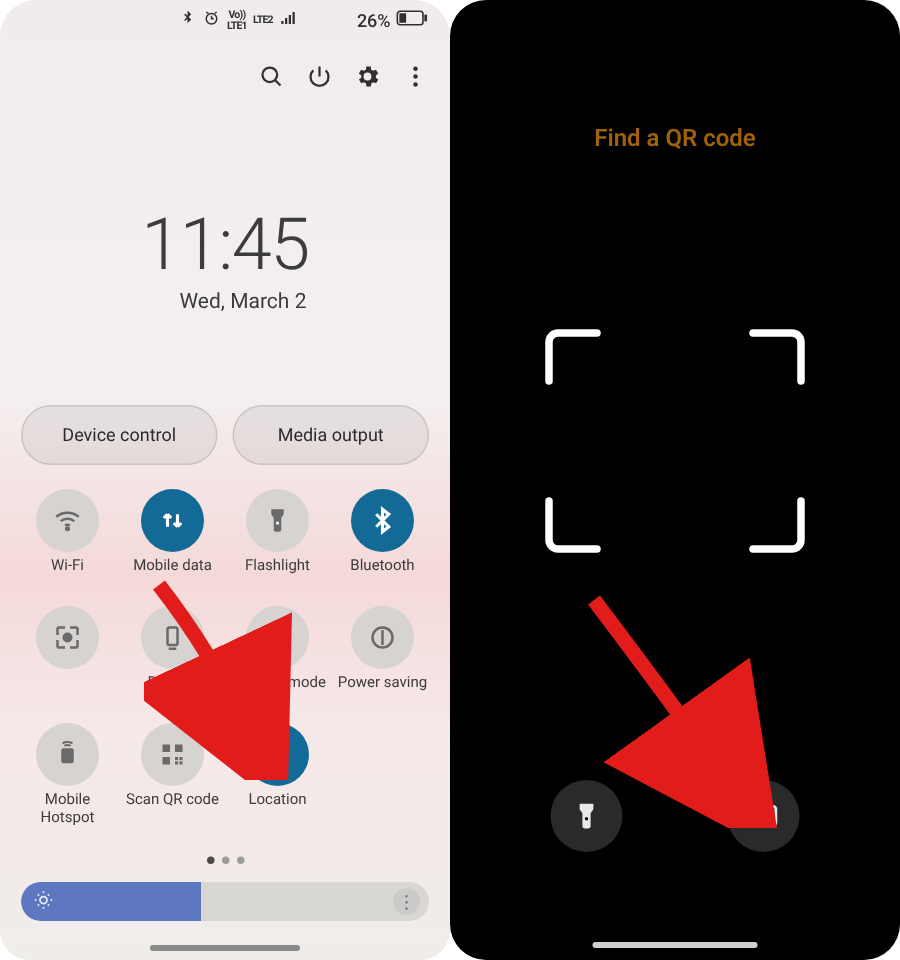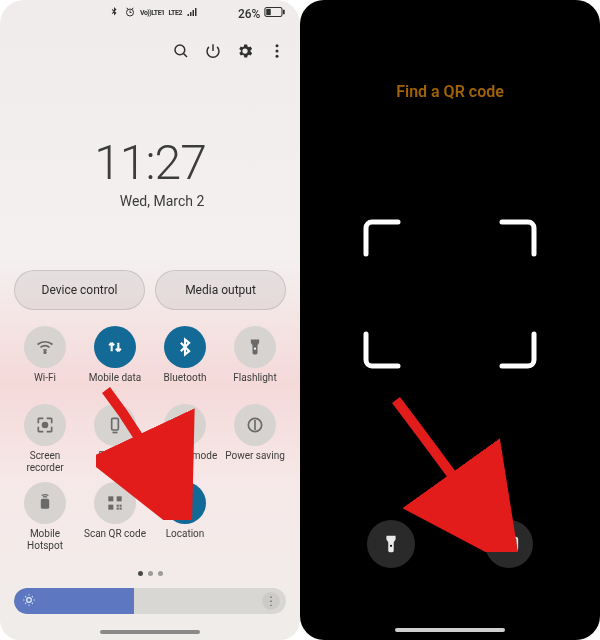--- a/index.html
+++ b/index.html
@@ -25,21 +25,21 @@
     top: 6px; right: 14px;
     display: flex;
     align-items: center;
     gap: 4px;
     font-size: 11px;
     color: #303030;
   }
   .statusbar svg, .statusbar .u { height: 12px; width: auto; }
   .statusbar .pct { font-size: 12px; font-weight: 500; margin-left: 36px; }
   .statusbar .tiny { font-size: 7px; line-height:7px; font-weight:700; letter-spacing:-0.5px;}
-  .statusbar .stack { display:flex; align-items:center; }
+  .statusbar .stack { display:flex; flex-direction:column; align-items:center; }
   .top-icons {
     position: absolute;
     top: 42px; right: 14px;
     display: flex;
     align-items: center;
     gap: 14px;
     color: #303030;
   }
   .top-icons svg { width: 18px; height: 18px; }
   .clock {
@@ -225,21 +225,21 @@
     <span>
       <svg viewBox="0 0 24 24" fill="currentColor">
           <circle cx="12" cy="5" r="2"></circle>
           <circle cx="12" cy="12" r="2"></circle>
           <circle cx="12" cy="19" r="2"></circle>
         </svg>
     </span>
   </div>
 
   <div class="clock">
-    <div class="time">11:27</div>
+    <div class="time">11:45</div>
     <div class="date">Wed, March 2</div>
   </div>
 
   <div class="pills">
     <div class="pill">Device control</div>
     <div class="pill">Media output</div>
   </div>
 
   <div class="tiles">
 
@@ -257,44 +257,43 @@
     <div class="tile">
       <div class="circle on">
         <svg viewBox="0 0 24 24" fill="none" stroke="currentColor" stroke-width="2.5">
             <path d="M8 17V7M8 7l-3 3M8 7l3 3"></path>
             <path d="M16 7v10M16 17l-3-3M16 17l3-3"></path>
           </svg>
       </div>
       <div class="tile-label">Mobile data</div>
     </div>
     <div class="tile">
+      <div class="circle off">
+        <svg viewBox="0 0 24 24" fill="currentColor">
+            <path d="M7 3h10v4l-2 3v9a2 2 0 0 1-2 2h-2a2 2 0 0 1-2-2v-9L7 7V3z"></path>
+            <circle cx="12" cy="14" r="1.3" fill="#fff"></circle>
+          </svg>
+      </div>
+      <div class="tile-label">Flashlight</div>
+    </div>
+    <div class="tile">
       <div class="circle on">
         <svg viewBox="0 0 24 24" fill="none" stroke="currentColor" stroke-width="2.5">
             <path d="M7 7l10 10-5 4V3l5 4L7 17"></path>
           </svg>
       </div>
       <div class="tile-label">Bluetooth</div>
     </div>
     <div class="tile">
       <div class="circle off">
-        <svg viewBox="0 0 24 24" fill="currentColor">
-            <path d="M7 3h10v4l-2 3v9a2 2 0 0 1-2 2h-2a2 2 0 0 1-2-2v-9L7 7V3z"></path>
-            <circle cx="12" cy="14" r="1.3" fill="#fff"></circle>
-          </svg>
-      </div>
-      <div class="tile-label">Flashlight</div>
-    </div>
-    <div class="tile">
-      <div class="circle off">
         <svg viewBox="0 0 24 24" fill="none" stroke="currentColor" stroke-width="2">
             <path d="M4 4h6M4 4v6M20 4h-6M20 4v6M4 20h6M4 20v-6M20 20h-6M20 20v-6"></path>
             <circle cx="12" cy="12" r="3" fill="currentColor"></circle>
           </svg>
       </div>
-      <div class="tile-label">Screen recorder</div>
     </div>
     <div class="tile">
       <div class="circle off">
         <svg viewBox="0 0 24 24" fill="none" stroke="currentColor" stroke-width="2">
             <rect x="8" y="4" width="8" height="14" rx="1.5"></rect>
             <path d="M9 21h6"></path>
           </svg>
       </div>
       <div class="tile-label">Portrait</div>
     </div>

